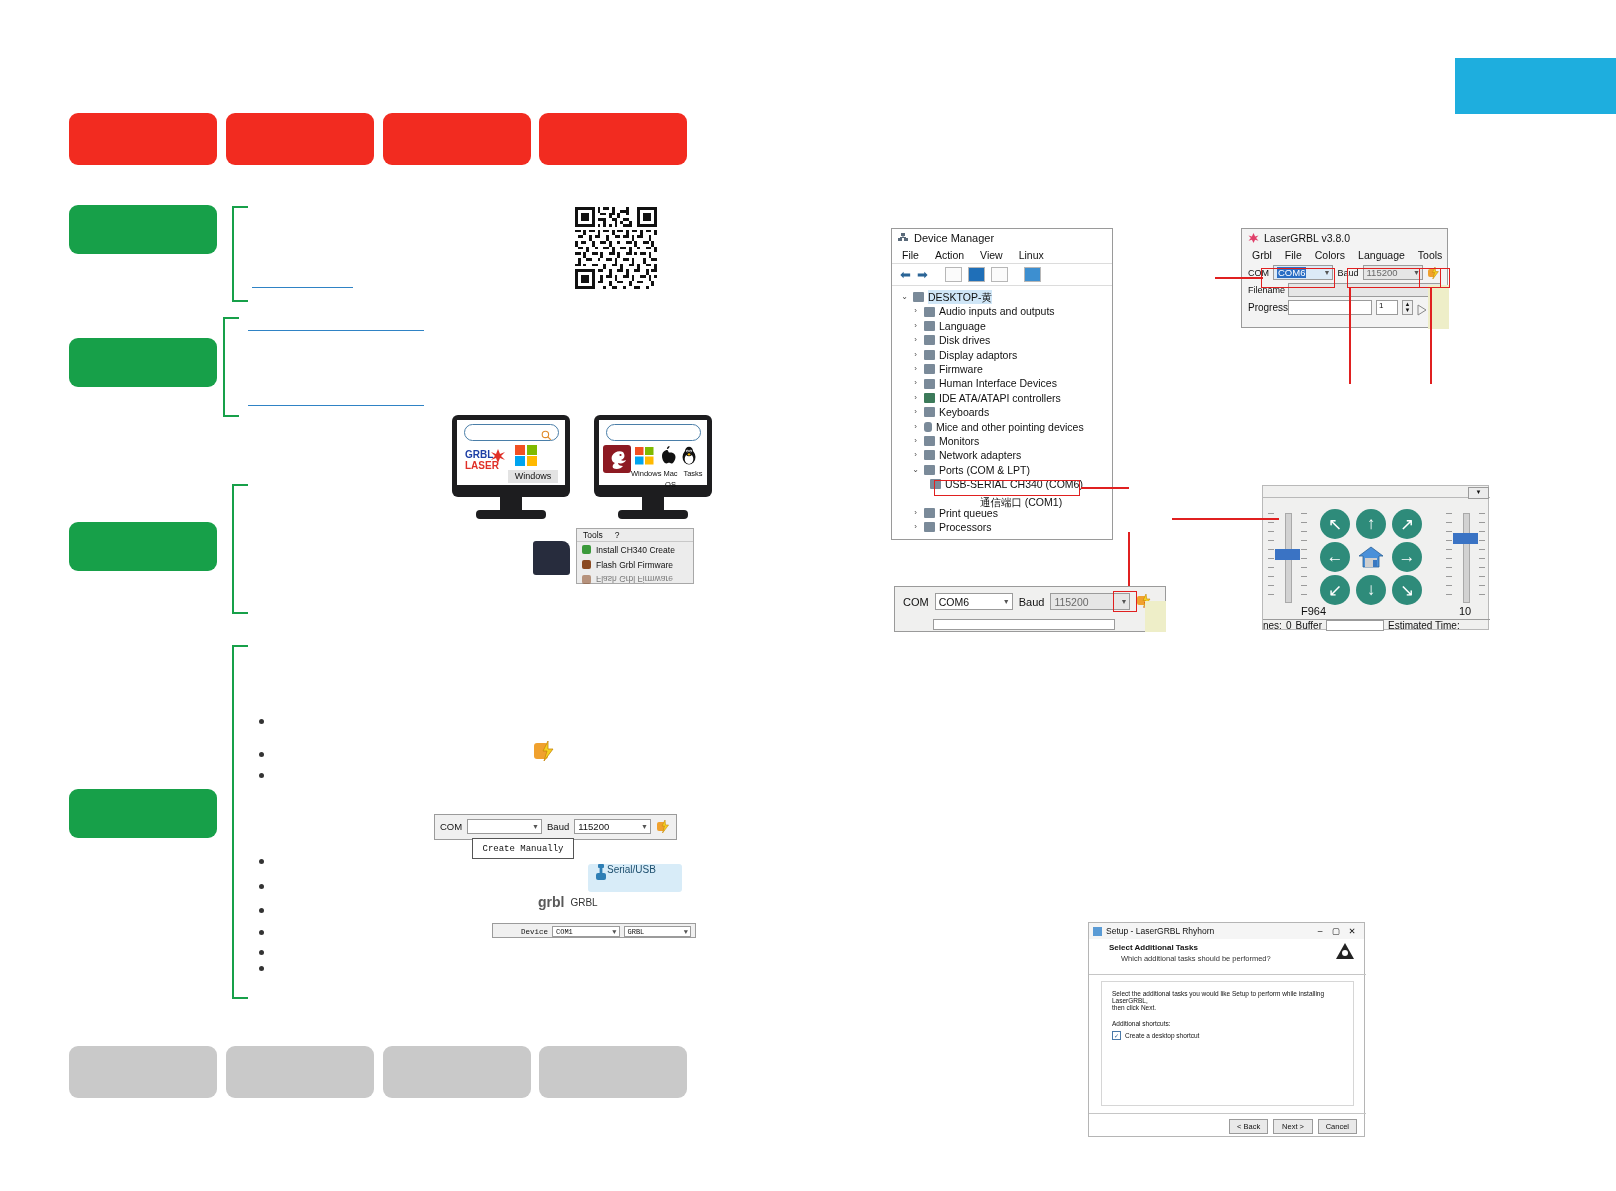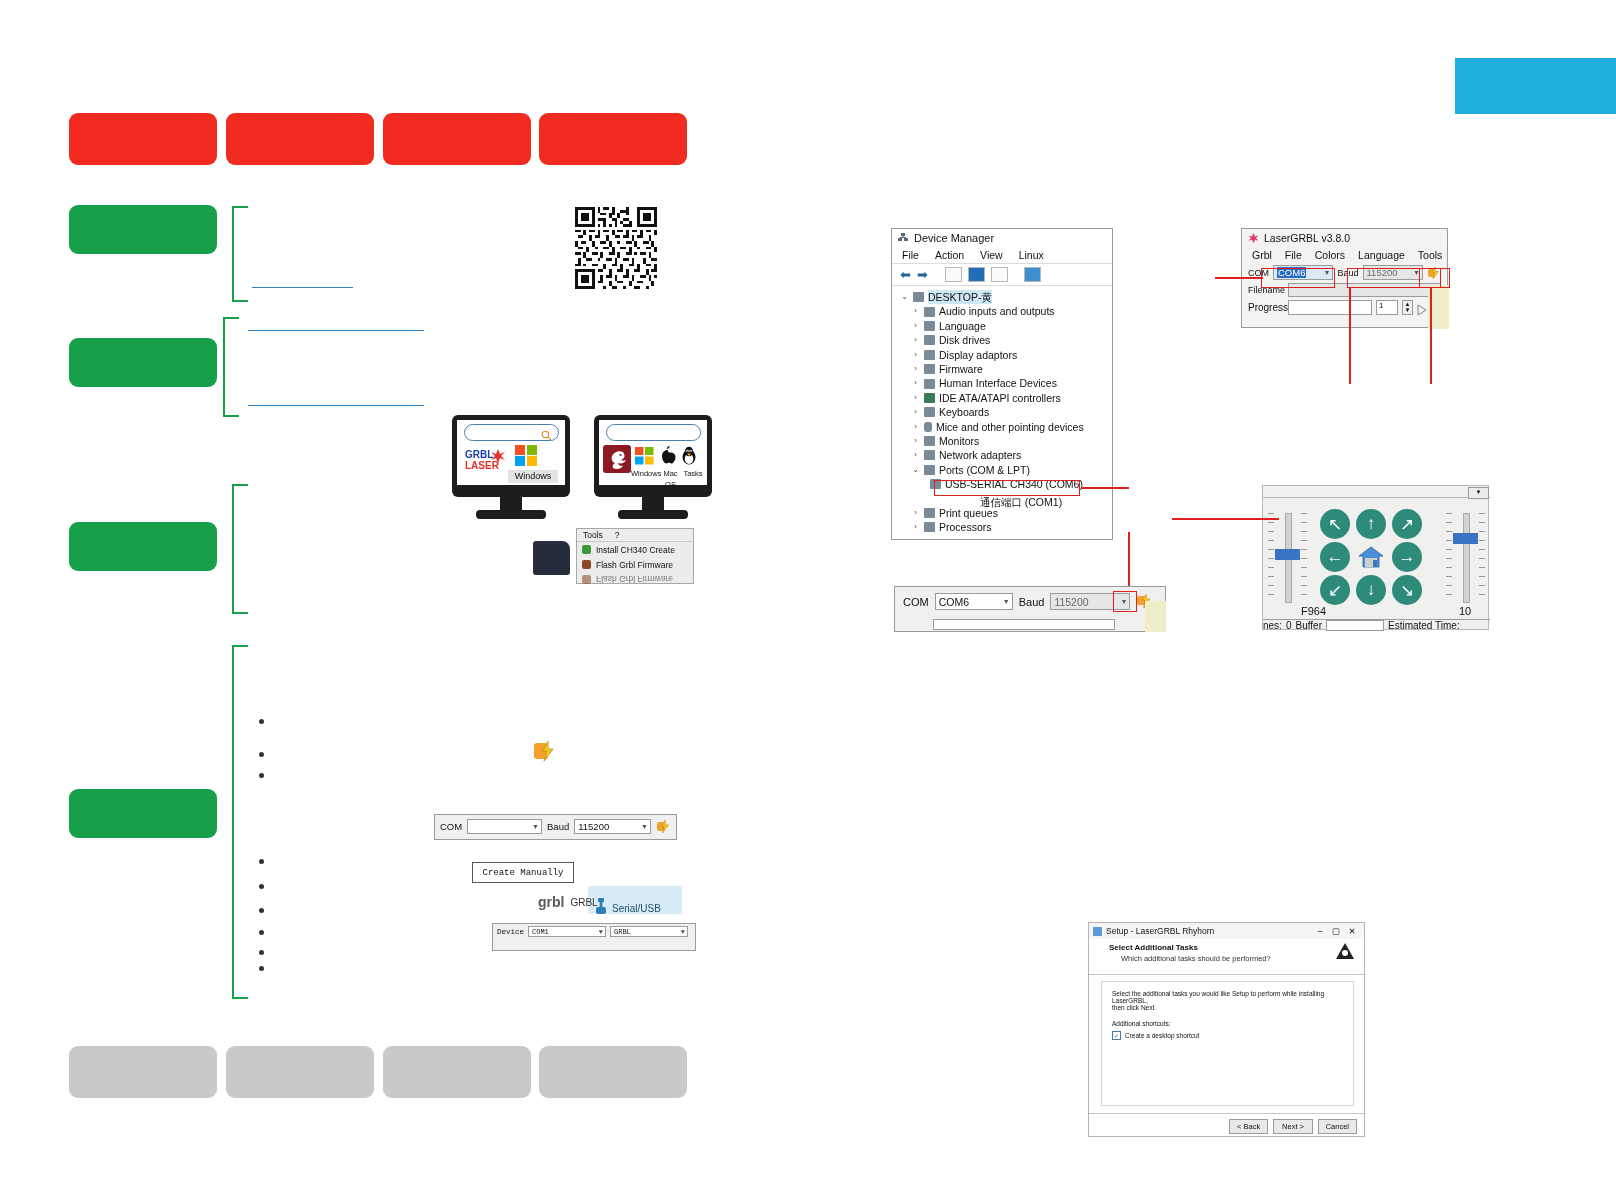--- a/index.html
+++ b/index.html
@@ -46,22 +46,22 @@
   
   .monitor{background:#1d1d1f;border-radius:6px;}
   .screen{background:#fff;}
   .searchbar{border:1.5px solid #4a7ea8;border-radius:13px;background:#fff;}
   
   .tmenu{background:#ececec;border:1px solid #a8a8a8;box-sizing:border-box;font-size:8.5px;}
   .tmrow{display:flex;align-items:center;gap:5px;padding:1px 5px;height:13px;}
   .smallpanel{border:1px solid #9b9b9b;background:#f0f0f0;box-sizing:border-box;}
   .cmbtn{border:1px solid #555;background:#fff;font-family:"Liberation Mono",monospace;
          font-size:9px;display:flex;align-items:center;justify-content:center;}
-  .susb{background:#d8ecf8;border-radius:3px;display:flex;align-items:flex-end;gap:5px;
-        padding:0 7px;font-size:10px;color:#1d4f6e;margin-top:22px;}
+  .susb{background:#d8ecf8;border-radius:3px;display:flex;align-items:flex-start;
+        padding:0 7px;font-size:10px;color:#1d4f6e;}
 </style>
 </head>
 <body>
 
 <div class="abs cyantab" style="left:1455px;top:58px;width:161px;height:56px;"></div>
 
 <div class="abs redchip" style="left:69px;top:113px;width:148px;"></div>
 <div class="abs redchip" style="left:226px;top:113px;width:148px;"></div>
 <div class="abs redchip" style="left:383px;top:113px;width:148px;"></div>
 <div class="abs redchip" style="left:539px;top:113px;width:148px;"></div>
@@ -342,38 +342,38 @@
   </div>
 </div>
 
 <div class="abs bullet" style="left:259px;top:859px;"></div>
 <div class="abs bullet" style="left:259px;top:884px;"></div>
 <div class="abs bullet" style="left:259px;top:908px;"></div>
 <div class="abs bullet" style="left:259px;top:930px;"></div>
 <div class="abs bullet" style="left:259px;top:950px;"></div>
 <div class="abs bullet" style="left:259px;top:966px;"></div>
 
-<div class="abs cmbtn" style="left:472px;top:862px;width:100px;height:19px;">
+<div class="abs cmbtn" style="left:472px;top:838px;width:100px;height:19px;">
   <span>Create Manually</span>
 </div>
 <div class="abs susb" style="left:588px;top:864px;width:80px;height:28px;">
   <span style="width:12px;height:16px;display:inline-block;">
     <svg width="12" height="16" viewBox="0 0 12 16">
         <rect x="3" y="0" width="6" height="4" rx="1" fill="#2f7fb5"></rect>
         <rect x="4.6" y="4" width="2.8" height="6" fill="#2f7fb5"></rect>
         <rect x="1" y="9" width="10" height="7" rx="2" fill="#2f7fb5"></rect>
       </svg>
   </span>
   <span>Serial/USB</span>
 </div>
 <div class="abs" style="left:538px;top:893px;width:64px;height:18px;display:flex;align-items:center;gap:6px;">
   <span style="font-size:14px;font-weight:bold;color:#5a5a5a;">grbl</span>
   <span style="font-size:10px;color:#333;">GRBL</span>
 </div>
-<div class="abs smallpanel" style="left:492px;top:923px;width:204px;height:28px;">
+<div class="abs smallpanel" style="left:492px;top:923px;width:204px;height:15px;padding-left:24px;">
   <div style="display:flex;align-items:center;gap:4px;padding:2px 4px;font-family:'Liberation Mono',monospace;font-size:7.5px;">
     <span>Device</span>
     <span class="combo" style="width:78px;height:11px;font-size:7px;">
       <span>COM1</span>
       <span class="caret">▼</span>
     </span>
     <span class="combo" style="width:78px;height:11px;font-size:7px;">
       <span>GRBL</span>
       <span class="caret">▼</span>
     </span>

